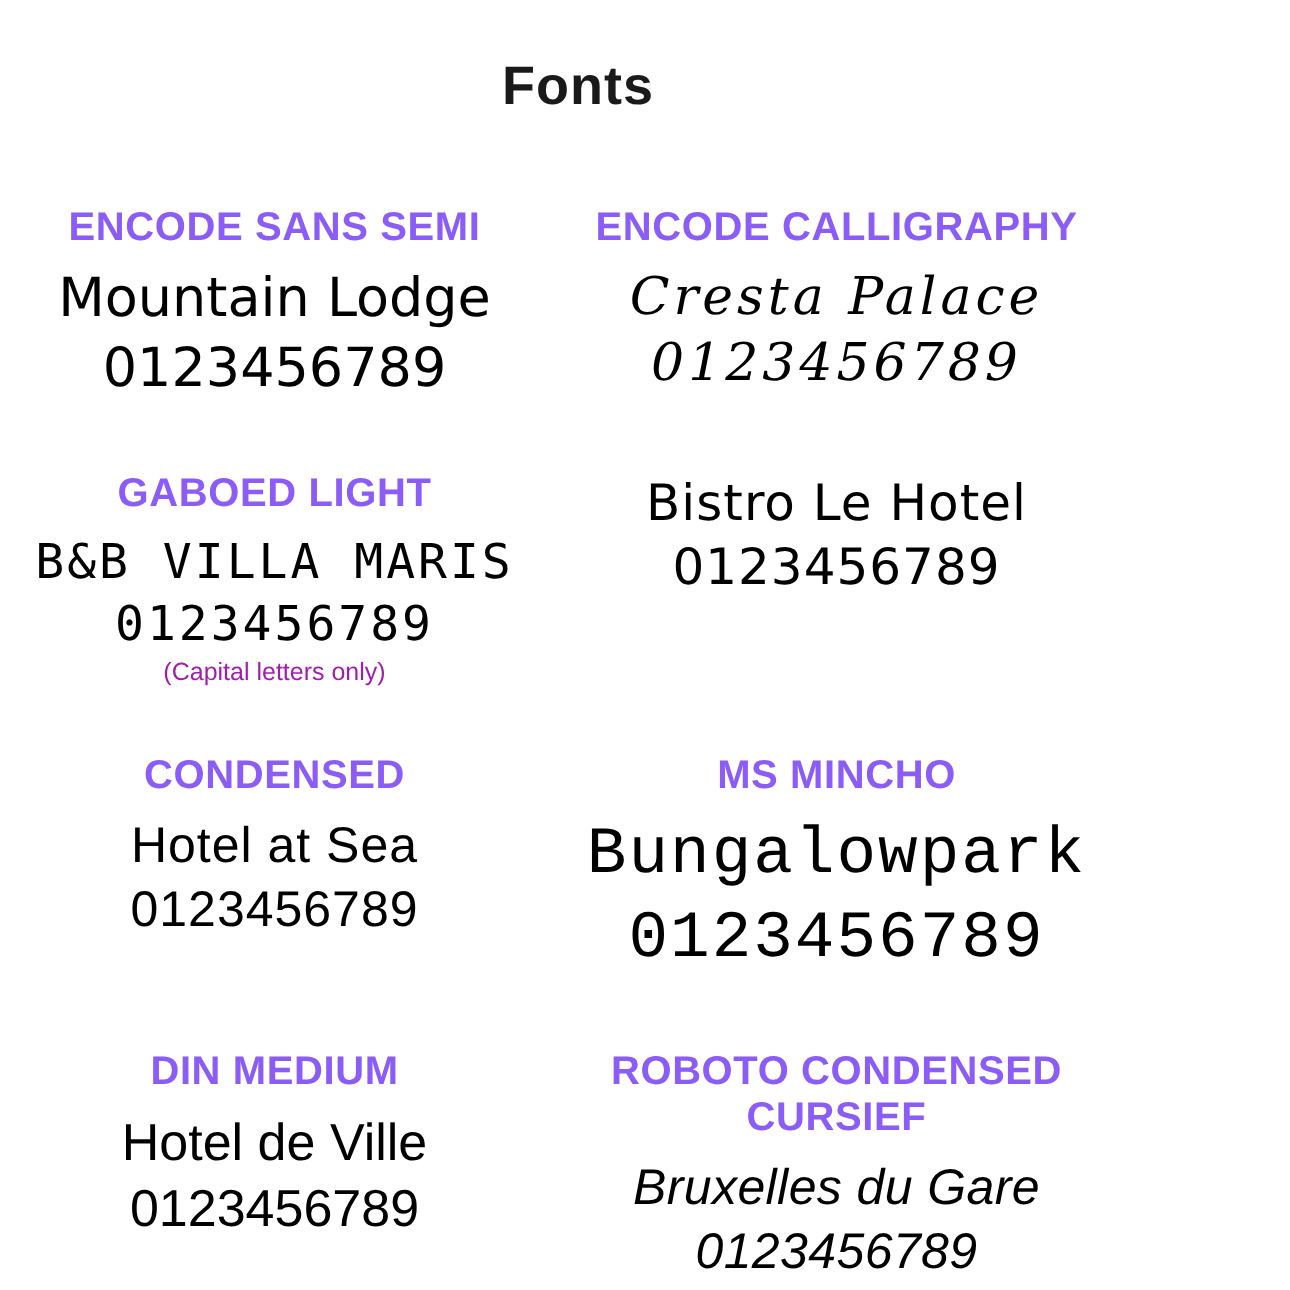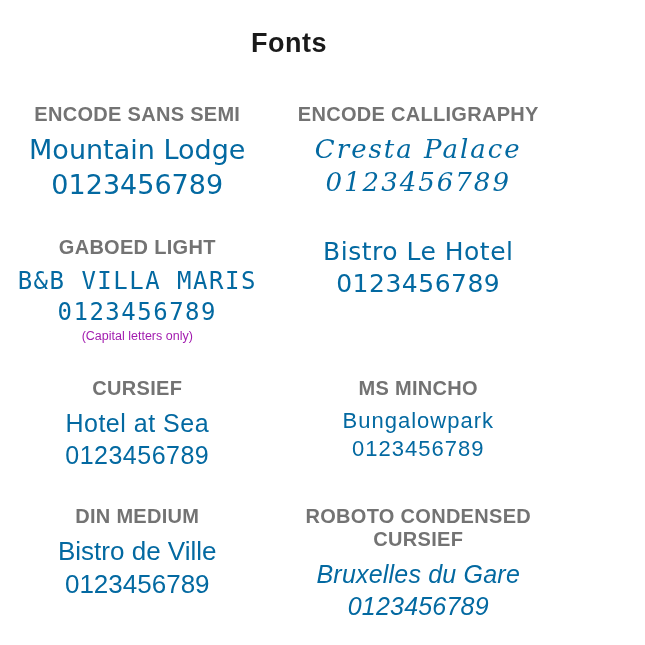--- a/index.html
+++ b/index.html
@@ -25,42 +25,42 @@
   .grid {
     display: grid;
     grid-template-columns: 46% 54%;
     row-gap: 34px;
   }
   .cell { text-align: center; }
   .fname {
     font-family: "Liberation Sans", sans-serif;
     font-weight: 700;
     font-size: 20px;
-    color: #737373;
+    color: #8b5cf6;
     letter-spacing: 0.3px;
     line-height: 1.15;
     margin-bottom: 7px;
   }
   .sample, .digits {
-    color: #0369a1;
+    color: #000000;
     line-height: 1.28;
   }
   .note {
     font-family: "Liberation Sans", sans-serif;
     font-size: 12.5px;
     color: #a21caf;
     margin-top: 1px;
   }
   
   .s-encode  { font-family: "DejaVu Sans", sans-serif; font-size: 27px; }
   .s-lucida  { font-family: "DejaVu Serif", serif; font-style: italic; font-size: 26px; letter-spacing: 2px; }
   .s-gaboed  { font-family: "DejaVu Sans Mono", monospace; font-size: 24px; letter-spacing: 1.5px; }
   .s-comic   { font-family: "DejaVu Sans", sans-serif; font-size: 25px; letter-spacing: 0.5px; }
   .s-bongaloo{ font-family: "Liberation Sans", sans-serif; font-weight: 400; font-size: 25px; letter-spacing: 0.5px; }
-  .s-mincho  { font-family: Liberation Sans, sans-serif; font-size: 22px; letter-spacing: 1px; }
+  .s-mincho  { font-family: Liberation Mono, monospace; font-size: 33px; letter-spacing: 1px; }
   .s-din     { font-family: "Liberation Sans", sans-serif; font-size: 26px; }
   .s-roboto  { font-family: "Liberation Sans", sans-serif; font-style: italic; font-size: 25px; letter-spacing: 0.2px; }
 </style>
 </head>
 <body>
 
 <div class="page">
   <div class="page-title">Fonts</div>
 
   <div class="grid">
@@ -83,34 +83,34 @@
       <div class="digits s-gaboed">0123456789</div>
       <div class="note">(Capital letters only)</div>
     </div>
 
     <div class="cell">
       <div class="sample s-comic">Bistro Le Hotel</div>
       <div class="digits s-comic">0123456789</div>
     </div>
 
     <div class="cell">
-      <div class="fname">CURSIEF</div>
+      <div class="fname">CONDENSED</div>
       <div class="sample s-bongaloo">Hotel at Sea</div>
       <div class="digits s-bongaloo">0123456789</div>
     </div>
 
     <div class="cell">
       <div class="fname">MS MINCHO</div>
       <div class="sample s-mincho">Bungalowpark</div>
       <div class="digits s-mincho">0123456789</div>
     </div>
 
     <div class="cell">
       <div class="fname">DIN MEDIUM</div>
-      <div class="sample s-din">Bistro de Ville</div>
+      <div class="sample s-din">Hotel de Ville</div>
       <div class="digits s-din">0123456789</div>
     </div>
 
     <div class="cell">
       <div class="fname">ROBOTO CONDENSED CURSIEF</div>
       <div class="sample s-roboto">Bruxelles du Gare</div>
       <div class="digits s-roboto">0123456789</div>
     </div>
 
   </div>

